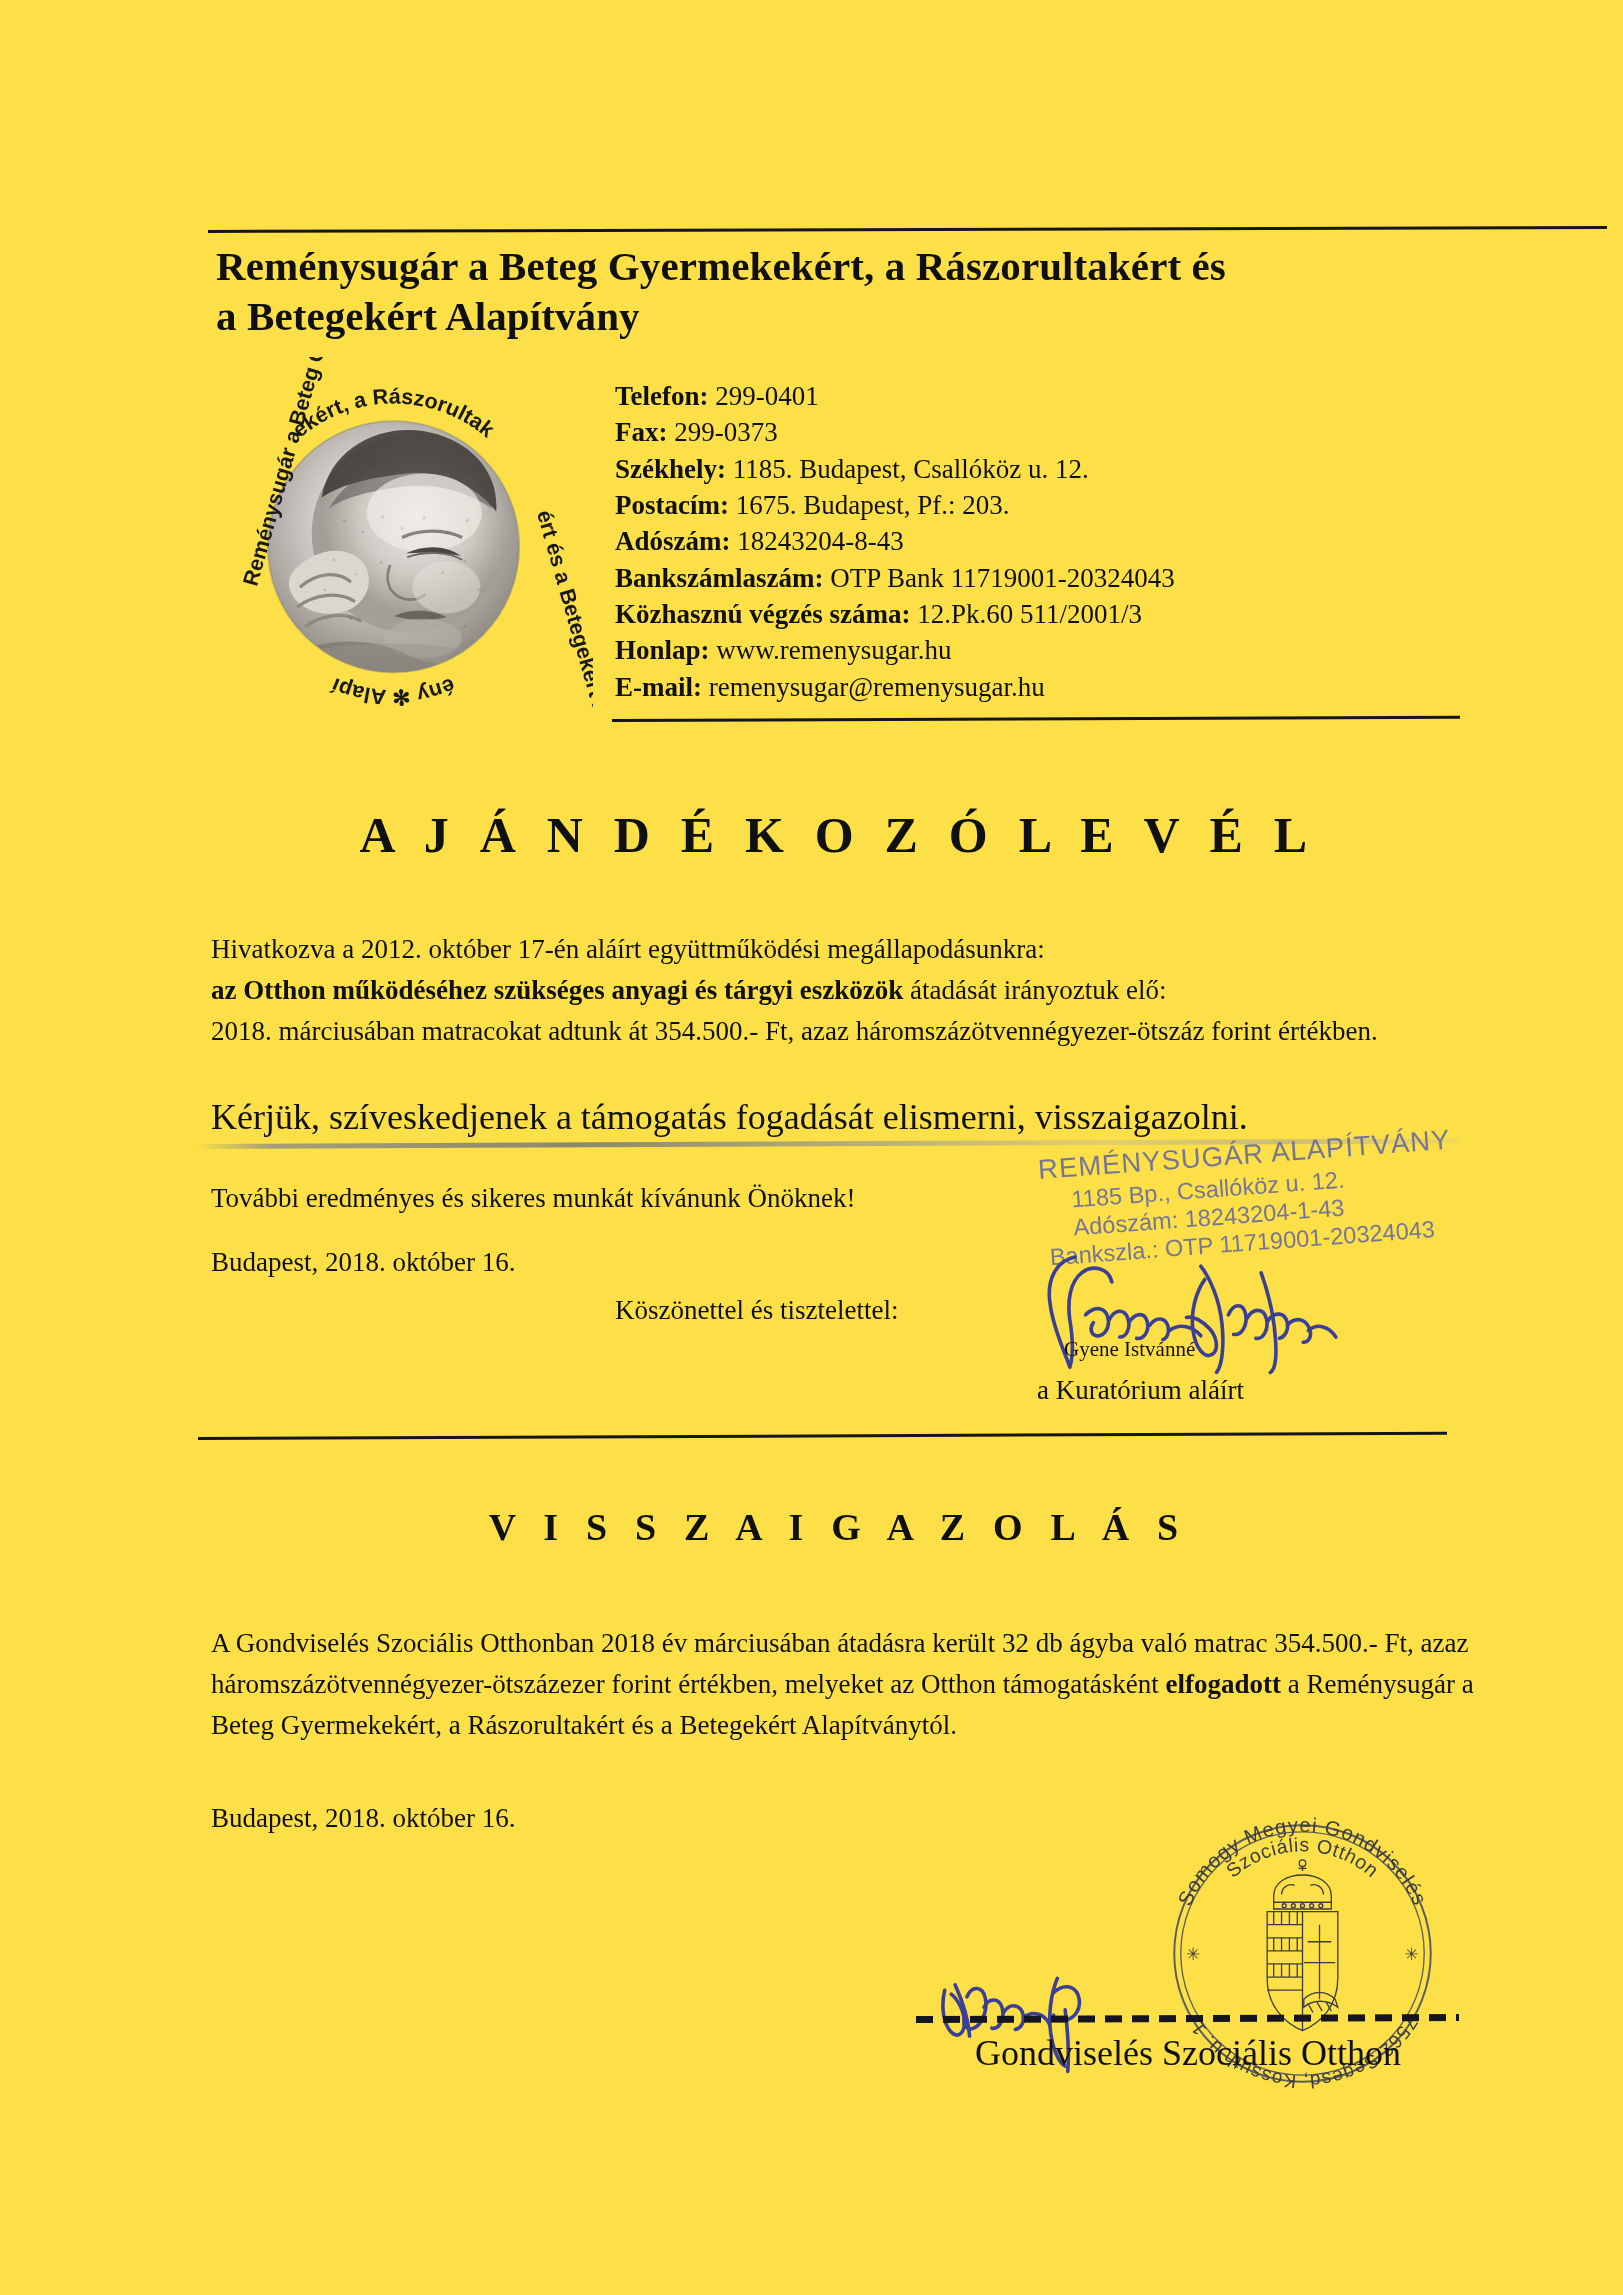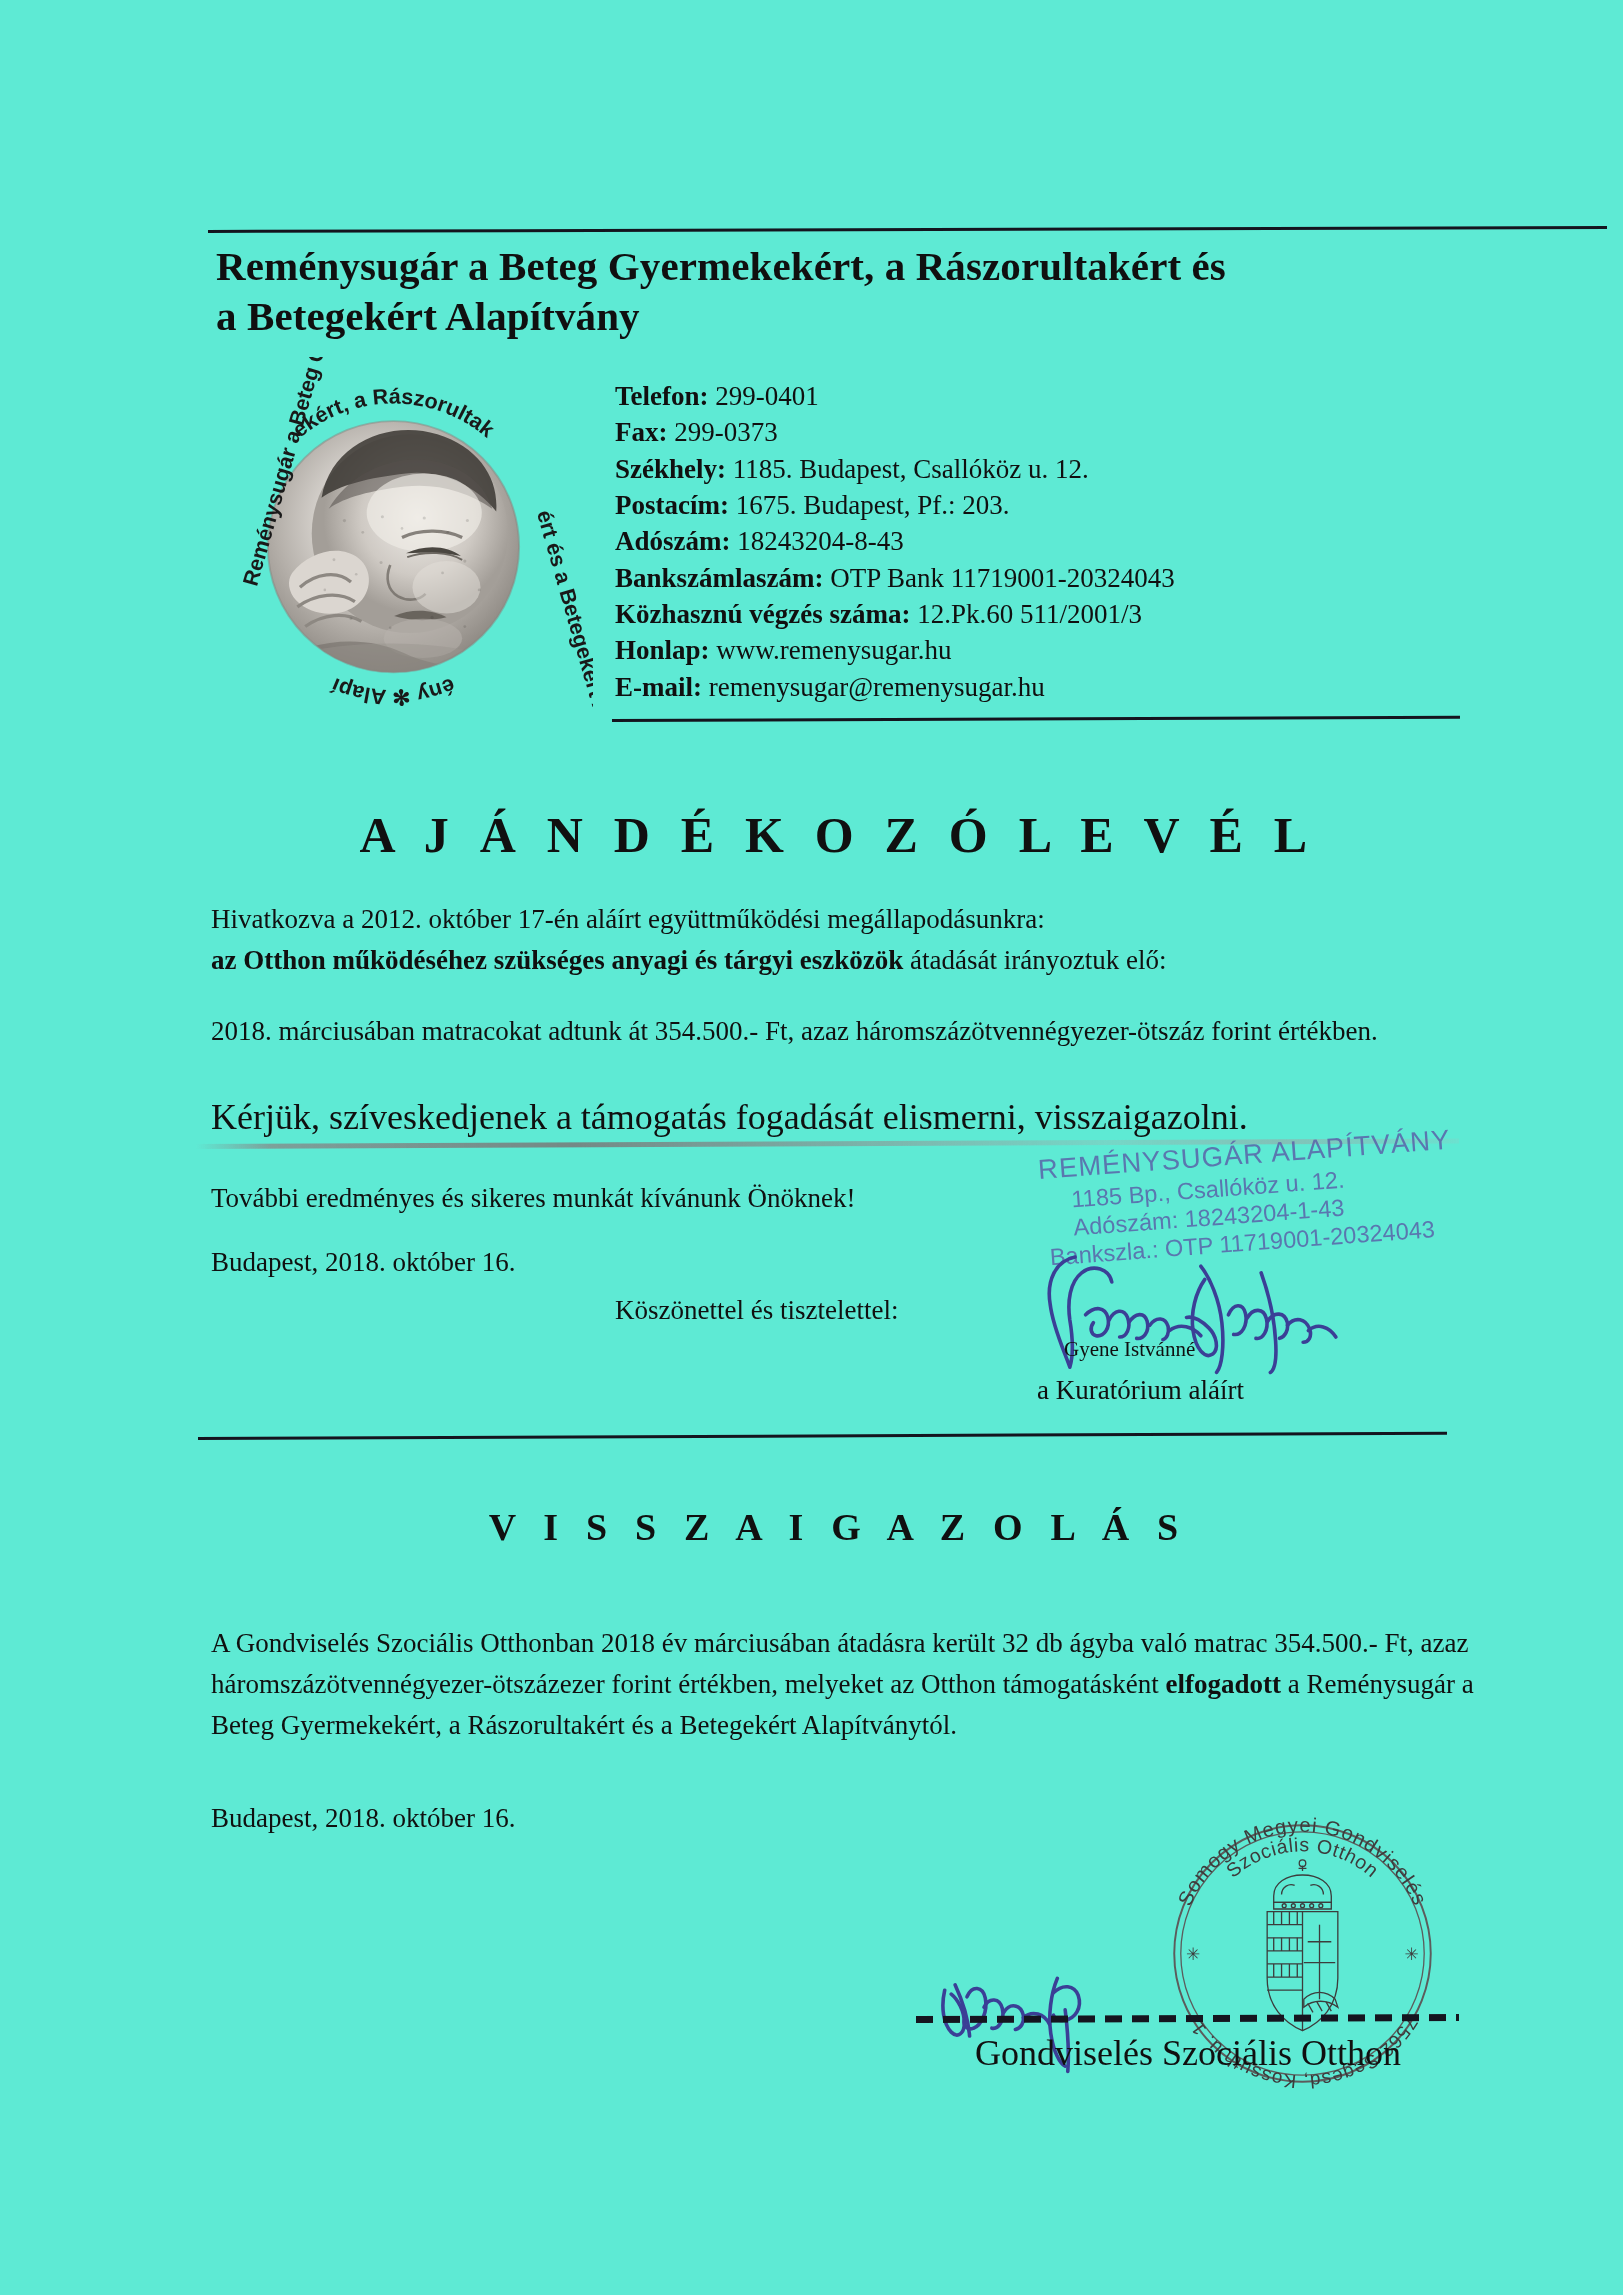--- a/index.html
+++ b/index.html
@@ -3,21 +3,21 @@
 <meta charset="utf-8">
 <style>
   html, body { margin:0; padding:0; background:#ffffff; }
   body {
     width:1623px; height:2295px;
     position:relative; overflow:hidden;
     font-family:"Liberation Serif", serif;
     color:#101010;
     -webkit-font-smoothing:antialiased;
   }
-  .page { position:absolute; inset:0; background:#5eead4;text-decoration:underline; }
+  .page { position:absolute; inset:0; background:#fde047;text-decoration:underline; }
 
   
   .abs { position:absolute; }
 
   
   #top-rule {
     left:208px; top:230px; width:1399px; height:3.3px;
     background:#14141e;
     transform:rotate(-0.16deg); transform-origin:left center;
   }
@@ -44,21 +44,21 @@
   }
 
   
   #gift-title {
     left:216px; top:806px; width:1244px;
     text-align:center; font-size:50px; font-weight:bold;
     letter-spacing:9.2px;
   }
 
   
-  #ref-line  { left:211px; top:899px; width:1263px; font-size:27px; line-height:1.5; }
+  #ref-line  { left:211px; top:929px; width:1263px; font-size:27px; line-height:1.5; }
   #ref-line b { font-weight:bold; }
   #gift-para { left:211px; top:1011px; width:1263px; font-size:27px; line-height:1.52; }
   #gift-req  { left:211px; top:1096px; width:1263px; font-size:36px; }
   #wish-line { left:211px; top:1183px; width:1263px; font-size:27px; }
   #date-1    { left:211px; top:1247px; font-size:27px; }
   #regards-1 { left:615px; top:1295px; font-size:27px; }
 
   #signer-name  { left:1064px; top:1337px; font-size:21px; }
   #signer-title { left:1037px; top:1375px; font-size:27px; }
 

